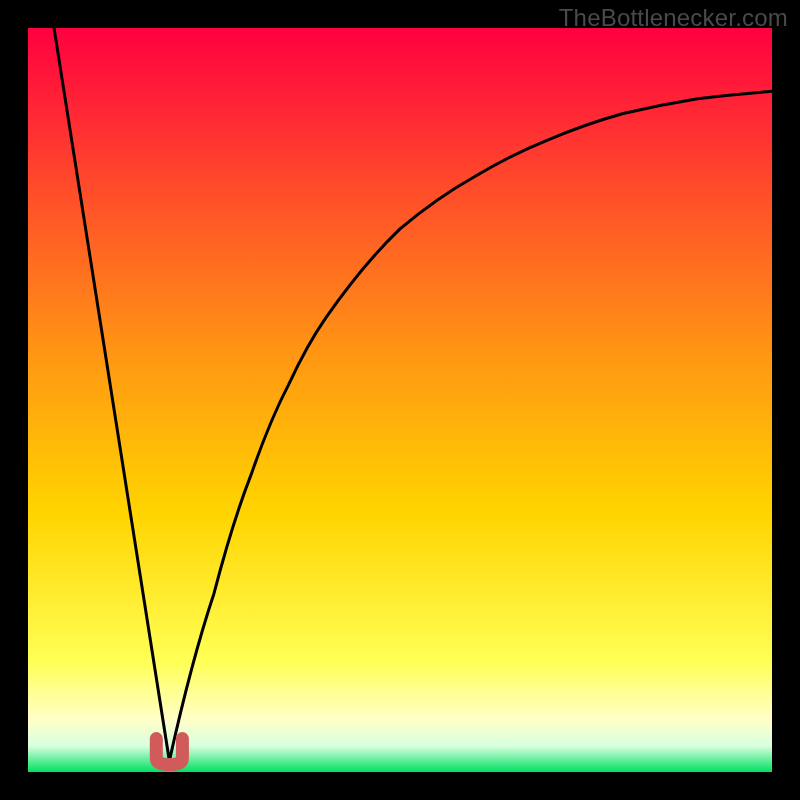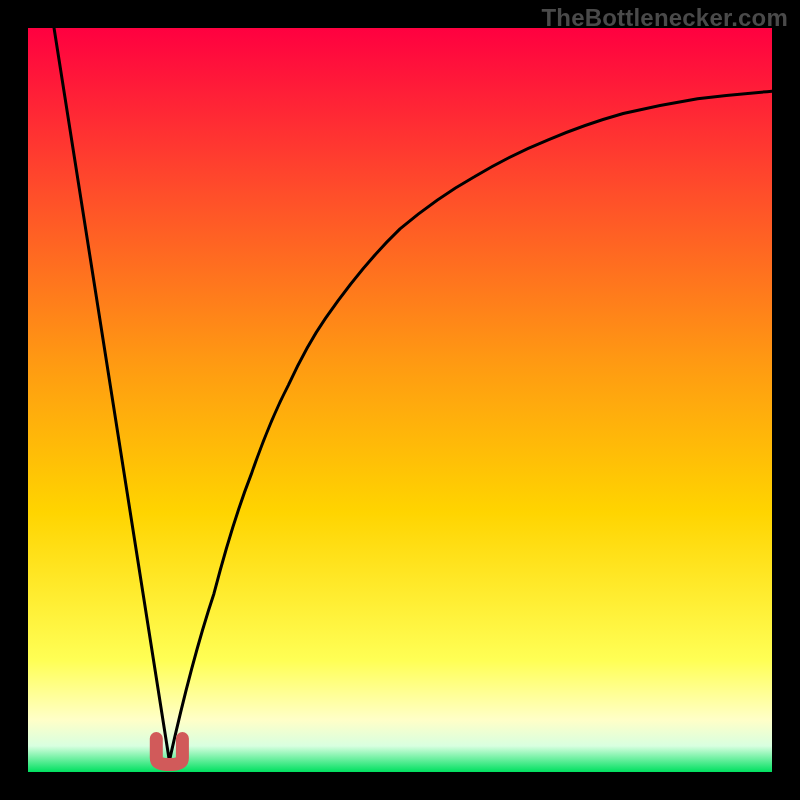--- a/index.html
+++ b/index.html
@@ -23,21 +23,21 @@
     top: 28px;
     width: 744px;
     height: 744px;
   }
   .watermark {
     position: absolute;
     top: 4px;
     right: 12px;
     color: #4a4a4a;
     font-size: 24px;
-    font-weight: 700;
+    font-weight: 400;
     letter-spacing: 0.2px;
     user-select: none;
   }
 </style>
 </head>
 <body>
 
 <div class="frame">
 
   <svg class="plot" viewBox="0 0 744 744" preserveAspectRatio="none">

